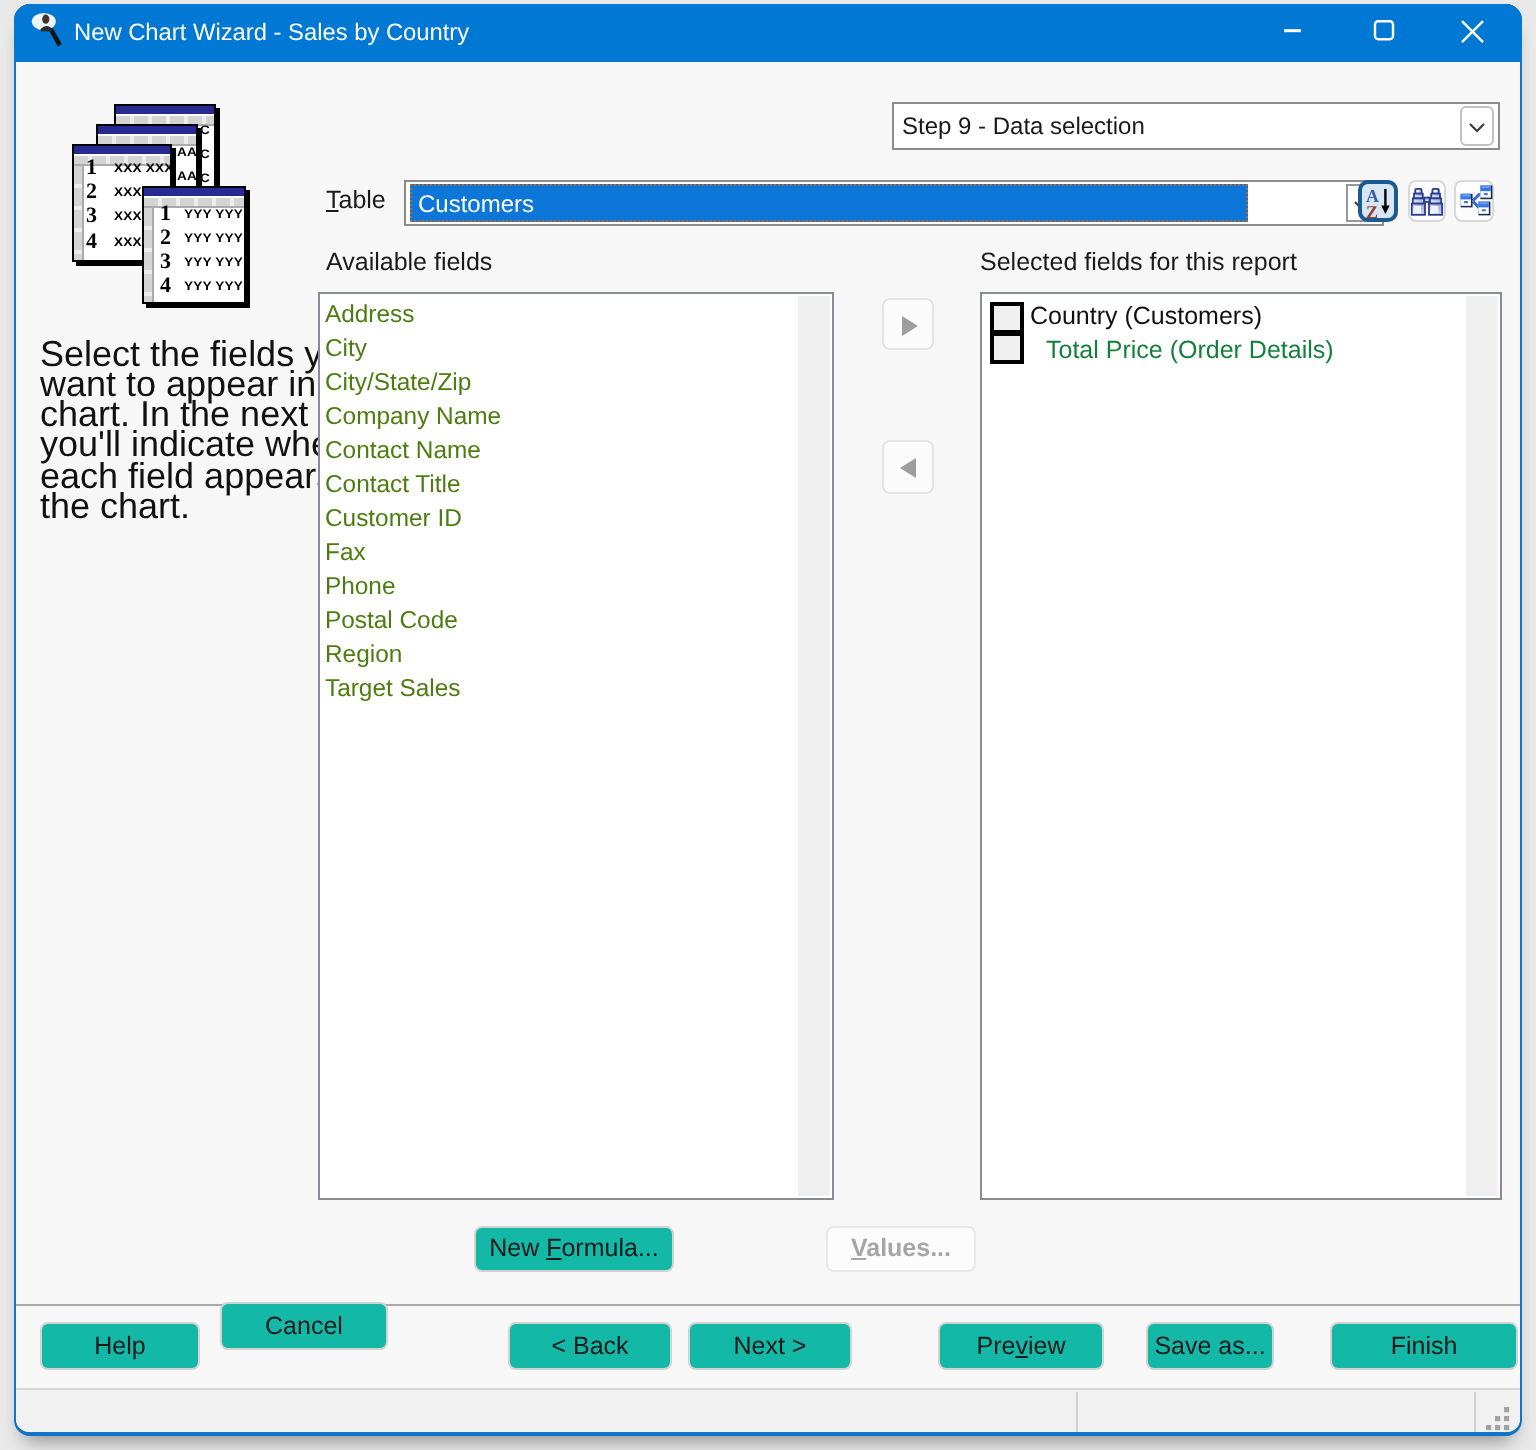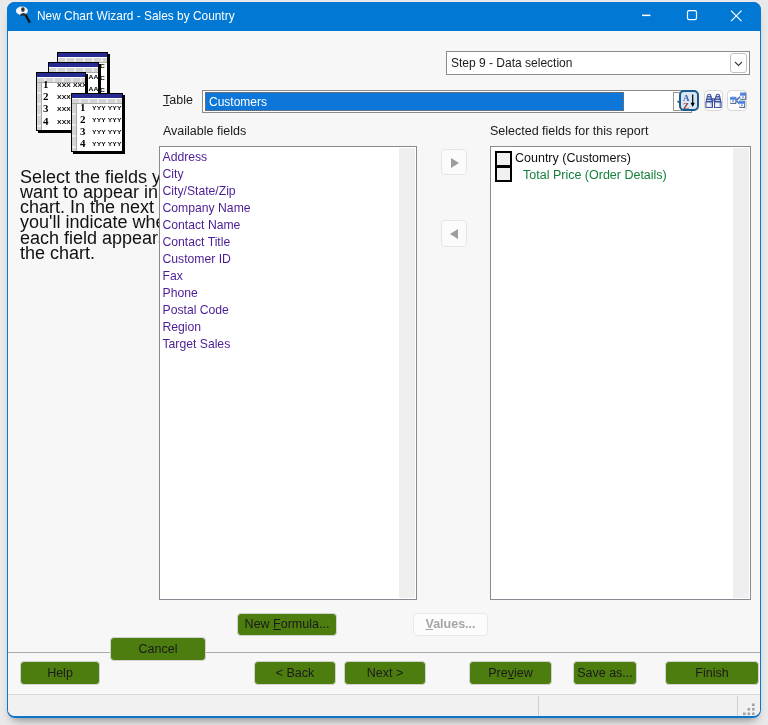--- a/index.html
+++ b/index.html
@@ -14,21 +14,21 @@
 #title { position:absolute; left:37px; top:8.8px; color:#fff; font-size:11.9px; }
 
 .combo { position:absolute; background:#fff; border:1px solid #8b8b8b; }
 .combo .btn { position:absolute; top:1px; right:2px; bottom:1px; width:17px;
   border:1px solid #979797; background:#fff; }
 .lbl { position:absolute; font-size:12.5px; color:#1a1a1a; }
 
 .list { position:absolute; background:#fff; border:1px solid #888c92; }
 .track { position:absolute; top:1px; bottom:1px; right:1px; width:16px; background:#efefef; }
 
-.pbtn { position:absolute; background:#4d7c0f; border:1px solid #d2d2d2; border-radius:4px;
+.pbtn { position:absolute; background:#14b8a6; border:1px solid #d2d2d2; border-radius:4px;
   font-size:12.5px; color:#1a1a1a; text-align:center; }
 .pbtn.dis { background:#fcfcfc; border-color:#e9e9e9; color:#a6a6a6; }
 .arrbtn { position:absolute; background:#fbfbfb; border:1px solid #e5e5e5; border-radius:4px; }
 
 #statustop { position:absolute; left:8px; top:694px; width:752px; height:1px; background:#d8d8d8; }
 .sdiv { position:absolute; top:696px; width:1px; height:20px; background:#cfcfcf; }
 
 .ww { position:absolute; background:#fff; border:1px solid #000; box-shadow:2px 2px 0 #000; }
 .ww .tb { position:absolute; left:0; top:0; right:0; height:4px; background:#272a90; }
 .ww .hd { position:absolute; left:0; top:5px; right:0; height:5px; background:#d2d2d2;
@@ -180,21 +180,21 @@
       <rect x="13.9" y="14.6" width="2" height="1.1" fill="#4878d8"></rect>
     </g>
   </svg>
 </div>
 
 <div class="lbl abs" style="left:163px;top:124px;">Available fields</div>
 <div class="lbl abs" style="left:490px;top:124px;">Selected fields for this report</div>
 
 <div class="list" style="left:159px;top:146px;width:258px;height:454px;">
   <div class="track"></div>
-  <div style="position:absolute;left:2.5px;top:2.2px;font-size:12.2px;line-height:17px;color:#4c1d95;">
+  <div style="position:absolute;left:2.5px;top:2.2px;font-size:12.2px;line-height:17px;color:#4d7c0f;">
     Address<br>City<br>City/State/Zip<br>Company Name<br>Contact Name<br>Contact Title<br>Customer ID<br>Fax<br>Phone<br>Postal Code<br>Region<br>Target Sales
   </div>
 </div>
 
 <div class="list" style="left:490px;top:146px;width:261px;height:454px;">
   <div class="track"></div>
   <div class="abs" style="left:3.5px;top:3.5px;width:17px;height:16px;background:#f0f0f0;border:2px solid #000;"></div>
   <div class="abs" style="left:3.5px;top:19px;width:17px;height:16px;background:#f0f0f0;border:2px solid #000;"></div>
   <div class="abs" style="left:24px;top:4px;font-size:12.5px;color:#111;">Country (Customers)</div>
   <div class="abs" style="left:32px;top:20.5px;font-size:12.5px;color:#15803d;">Total Price (Order Details)</div>
@@ -206,21 +206,21 @@
 <div class="arrbtn" style="left:441px;top:220px;width:26px;height:27px;">
   <div style="position:absolute;left:8px;top:8px;width:0;height:0;border-right:8px solid #9d9d9d;border-top:5px solid transparent;border-bottom:5px solid transparent;"></div>
 </div>
 
 <div class="pbtn" style="left:237px;top:613px;width:100px;height:23px;line-height:21px;">New <u>F</u>ormula...</div>
 <div class="pbtn dis" style="left:413px;top:613px;width:75px;height:23px;line-height:21px;font-weight:bold;"><u>V</u>alues...</div>
 
 <div class="abs" style="left:8px;top:652px;width:752px;height:1px;background:#a9a9a9;"></div>
 
 <div class="pbtn" style="left:20px;top:661px;width:80px;height:24px;line-height:22px;">Help</div>
-<div class="pbtn" style="left:110px;top:637px;width:96px;height:24px;line-height:22px;">Cancel</div>
+<div class="pbtn" style="left:110px;top:651px;width:84px;height:24px;line-height:22px;">Cancel</div>
 <div class="pbtn" style="left:254px;top:661px;width:82px;height:24px;line-height:22px;">&lt; Back</div>
 <div class="pbtn" style="left:344px;top:661px;width:82px;height:24px;line-height:22px;">Next &gt;</div>
 <div class="pbtn" style="left:469px;top:661px;width:83px;height:24px;line-height:22px;">Pre<u>v</u>iew</div>
 <div class="pbtn" style="left:573px;top:661px;width:64px;height:24px;line-height:22px;">Save as...</div>
 <div class="pbtn" style="left:665px;top:661px;width:94px;height:24px;line-height:22px;">Finish</div>
 
 <div class="abs" style="left:8px;top:695px;width:752px;height:21px;background:#f1f1f1;border-radius:0 0 7px 7px;"></div>
 <div id="statustop"></div>
 <div class="sdiv" style="left:538px;"></div>
 <div class="sdiv" style="left:737px;"></div>

